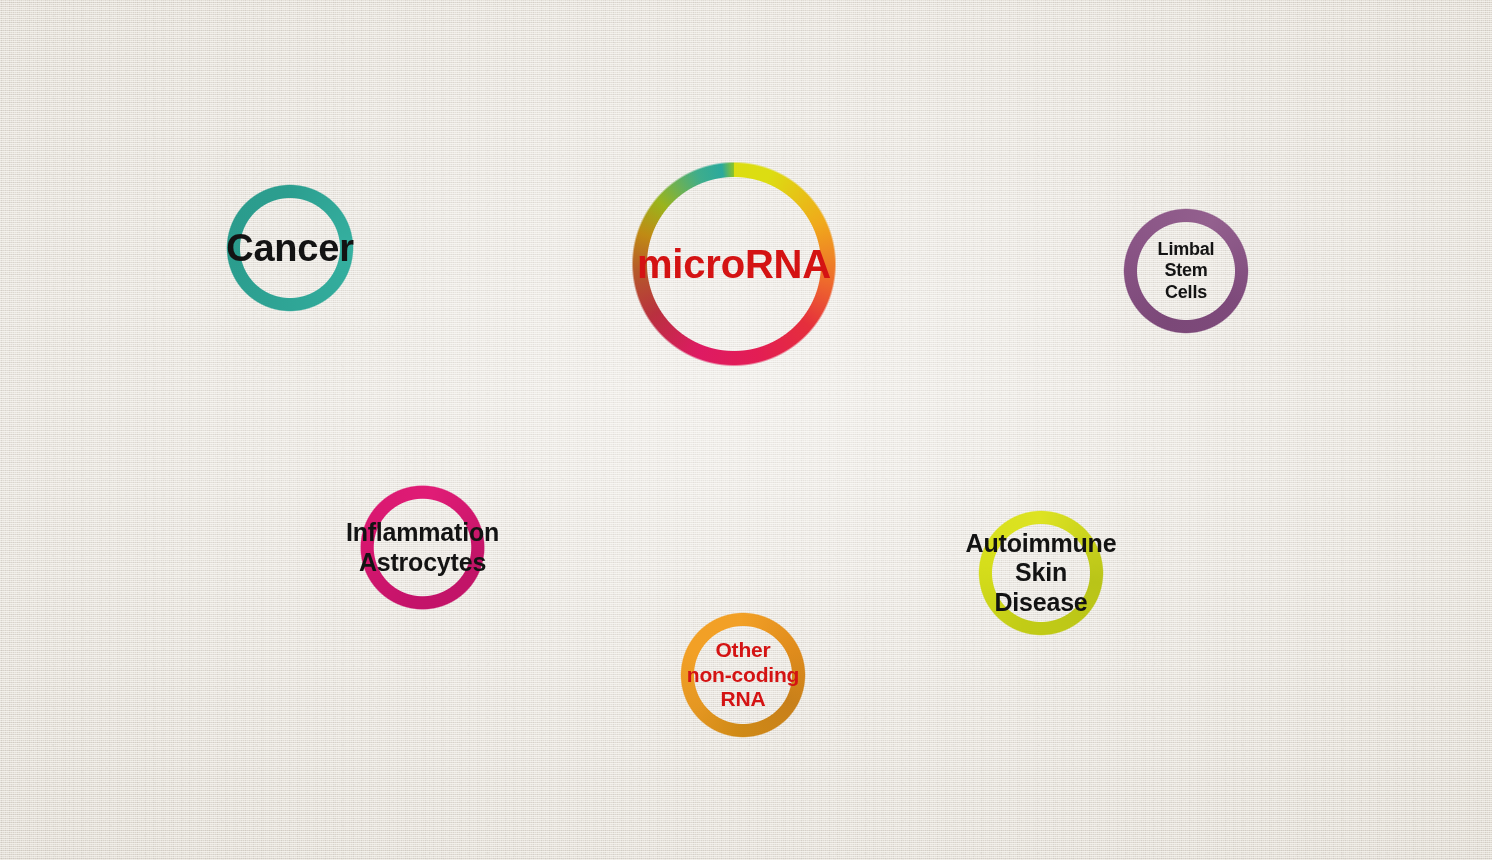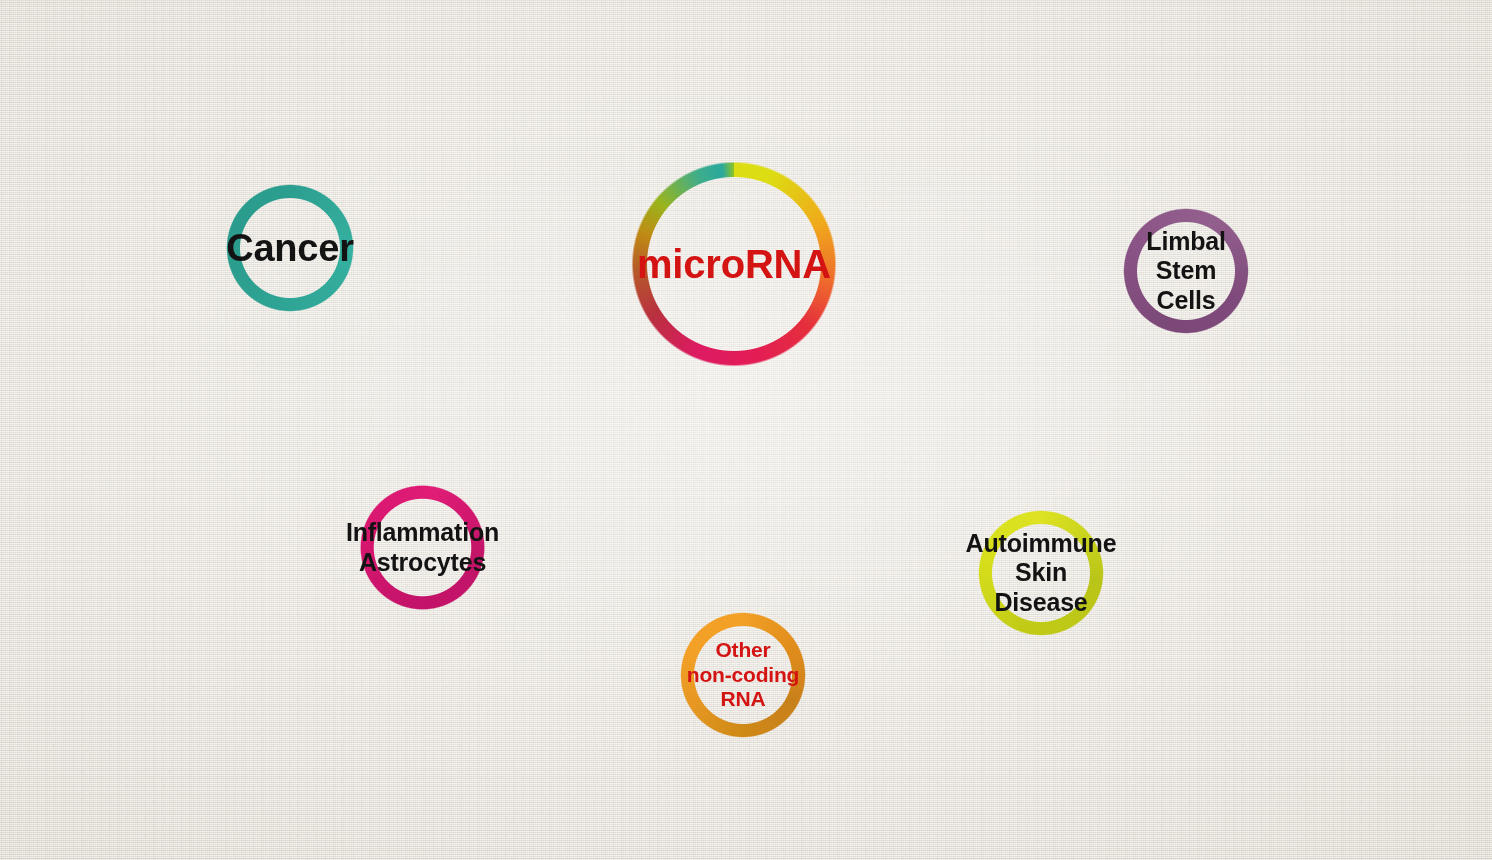--- a/index.html
+++ b/index.html
@@ -153,21 +153,21 @@
   #bubble-limbal .ring {
     background: conic-gradient(from 200deg,
       #7b4878 0%,
       #8a5586 28%,
       #93608e 52%,
       #7e4a7b 78%,
       #7b4878 100%);
     -webkit-mask: radial-gradient(circle closest-side, transparent 0 calc(50% - 13px), #000 calc(50% - 12px) 50%, transparent 51%);
             mask: radial-gradient(circle closest-side, transparent 0 calc(50% - 13px), #000 calc(50% - 12px) 50%, transparent 51%);
   }
-  #bubble-limbal .bubble-label { font-size: 25px; font-weight: bold; }
+  #bubble-limbal .bubble-label { font-size: 18px; font-weight: bold; }
 
   #bubble-inflammation {
     left: 300px; top: 425px; width: 245px; height: 245px;
   }
   #bubble-inflammation .ring {
     background: conic-gradient(from 190deg,
       #c4136a 0%,
       #d8176f 26%,
       #e01c76 50%,
       #c11467 76%,

